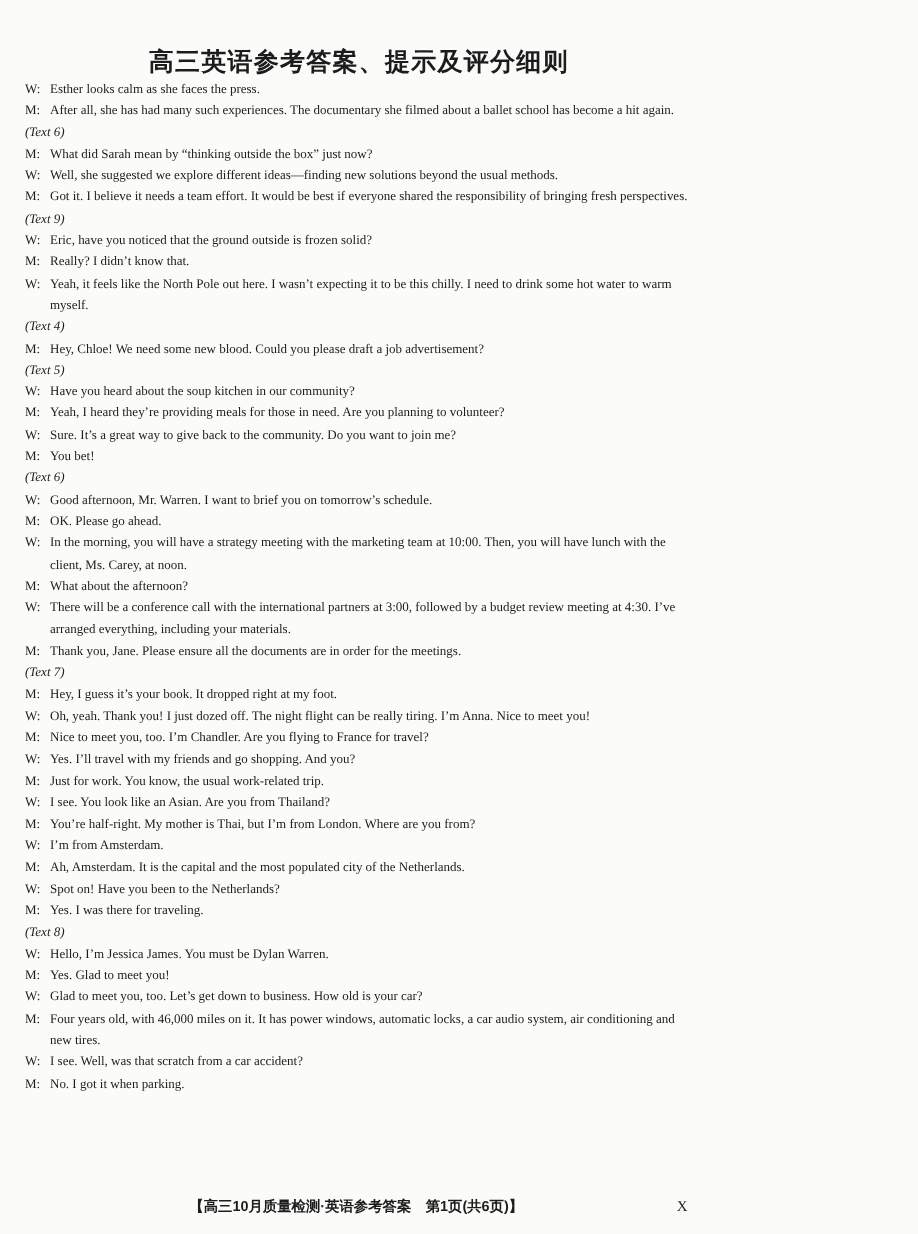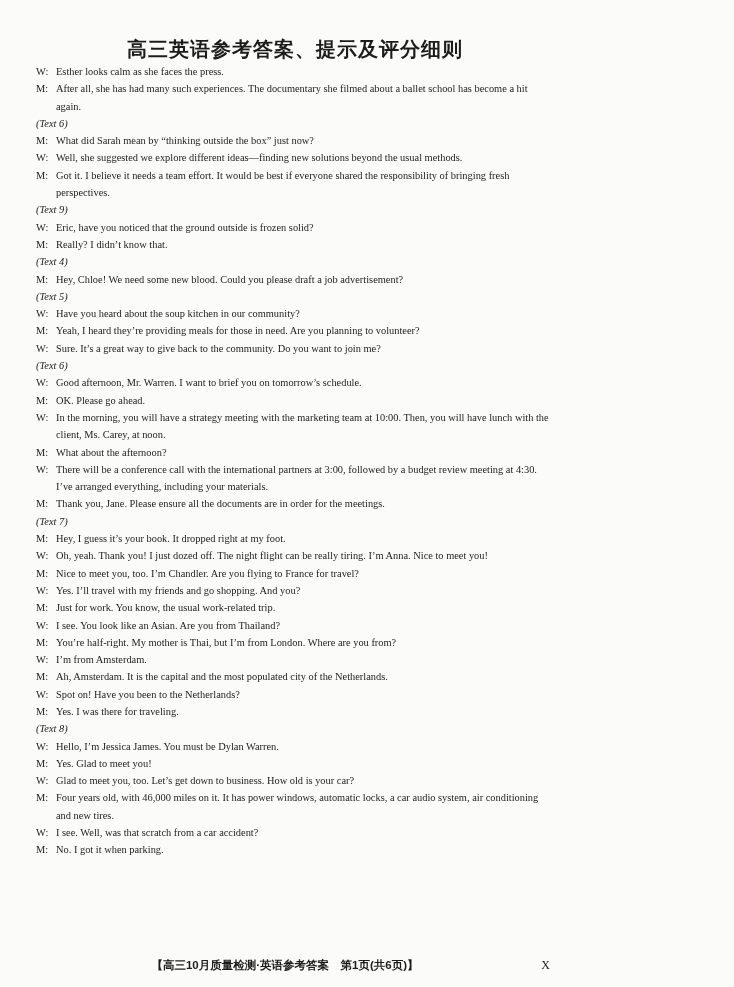--- a/index.html
+++ b/index.html
@@ -6,21 +6,21 @@
   body {
     width: 734px; height: 987px;
     background: #fbfbf9;
     font-family: "Liberation Serif", "DejaVu Serif", serif;
     color: #1c1c1c;
     overflow: hidden;
   }
   .page {
     position: relative;
     width: 582px; height: 987px;
-    padding: 24px 28px 0 36px;
+    padding: 24px 28px 0 20px;
     box-sizing: border-box;
   }
   .title {
     text-align: center;
     font-family: "Liberation Sans", "DejaVu Sans", sans-serif;
     font-weight: bold;
     font-size: 20px;
     letter-spacing: 1px;
     margin: 12px 0 0 0;
   }
@@ -74,26 +74,28 @@
   <div class="lines" id="script-lines">
       <p class="dialogue"><span class="speaker">W:</span>Esther looks calm as she faces the press.</p>
       <p class="dialogue"><span class="speaker">M:</span>After all, she has had many such experiences. The documentary she filmed about a ballet school has become a hit again.</p>
       <p class="section-label">(Text 6)</p>
       <p class="dialogue"><span class="speaker">M:</span>What did Sarah mean by “thinking outside the box” just now?</p>
       <p class="dialogue"><span class="speaker">W:</span>Well, she suggested we explore different ideas—finding new solutions beyond the usual methods.</p>
       <p class="dialogue"><span class="speaker">M:</span>Got it. I believe it needs a team effort. It would be best if everyone shared the responsibility of bringing fresh perspectives.</p>
       <p class="section-label">(Text 9)</p>
       <p class="dialogue"><span class="speaker">W:</span>Eric, have you noticed that the ground outside is frozen solid?</p>
       <p class="dialogue"><span class="speaker">M:</span>Really? I didn’t know that.</p>
+      <p class="dialogue"><span class="speaker">W:</span>Yeah, it feels like the North Pole out here. I wasn’t expecting it to be this chilly. I need to drink some hot water to warm myself.</p>
       <p class="section-label">(Text 4)</p>
       <p class="dialogue"><span class="speaker">M:</span>Hey, Chloe! We need some new blood. Could you please draft a job advertisement?</p>
       <p class="section-label">(Text 5)</p>
       <p class="dialogue"><span class="speaker">W:</span>Have you heard about the soup kitchen in our community?</p>
       <p class="dialogue"><span class="speaker">M:</span>Yeah, I heard they’re providing meals for those in need. Are you planning to volunteer?</p>
       <p class="dialogue"><span class="speaker">W:</span>Sure. It’s a great way to give back to the community. Do you want to join me?</p>
+      <p class="dialogue"><span class="speaker">M:</span>You bet!</p>
       <p class="section-label">(Text 6)</p>
       <p class="dialogue"><span class="speaker">W:</span>Good afternoon, Mr. Warren. I want to brief you on tomorrow’s schedule.</p>
       <p class="dialogue"><span class="speaker">M:</span>OK. Please go ahead.</p>
       <p class="dialogue"><span class="speaker">W:</span>In the morning, you will have a strategy meeting with the marketing team at 10:00. Then, you will have lunch with the client, Ms. Carey, at noon.</p>
       <p class="dialogue"><span class="speaker">M:</span>What about the afternoon?</p>
       <p class="dialogue"><span class="speaker">W:</span>There will be a conference call with the international partners at 3:00, followed by a budget review meeting at 4:30. I’ve arranged everything, including your materials.</p>
       <p class="dialogue"><span class="speaker">M:</span>Thank you, Jane. Please ensure all the documents are in order for the meetings.</p>
       <p class="section-label">(Text 7)</p>
       <p class="dialogue"><span class="speaker">M:</span>Hey, I guess it’s your book. It dropped right at my foot.</p>
       <p class="dialogue"><span class="speaker">W:</span>Oh, yeah. Thank you! I just dozed off. The night flight can be really tiring. I’m Anna. Nice to meet you!</p>

